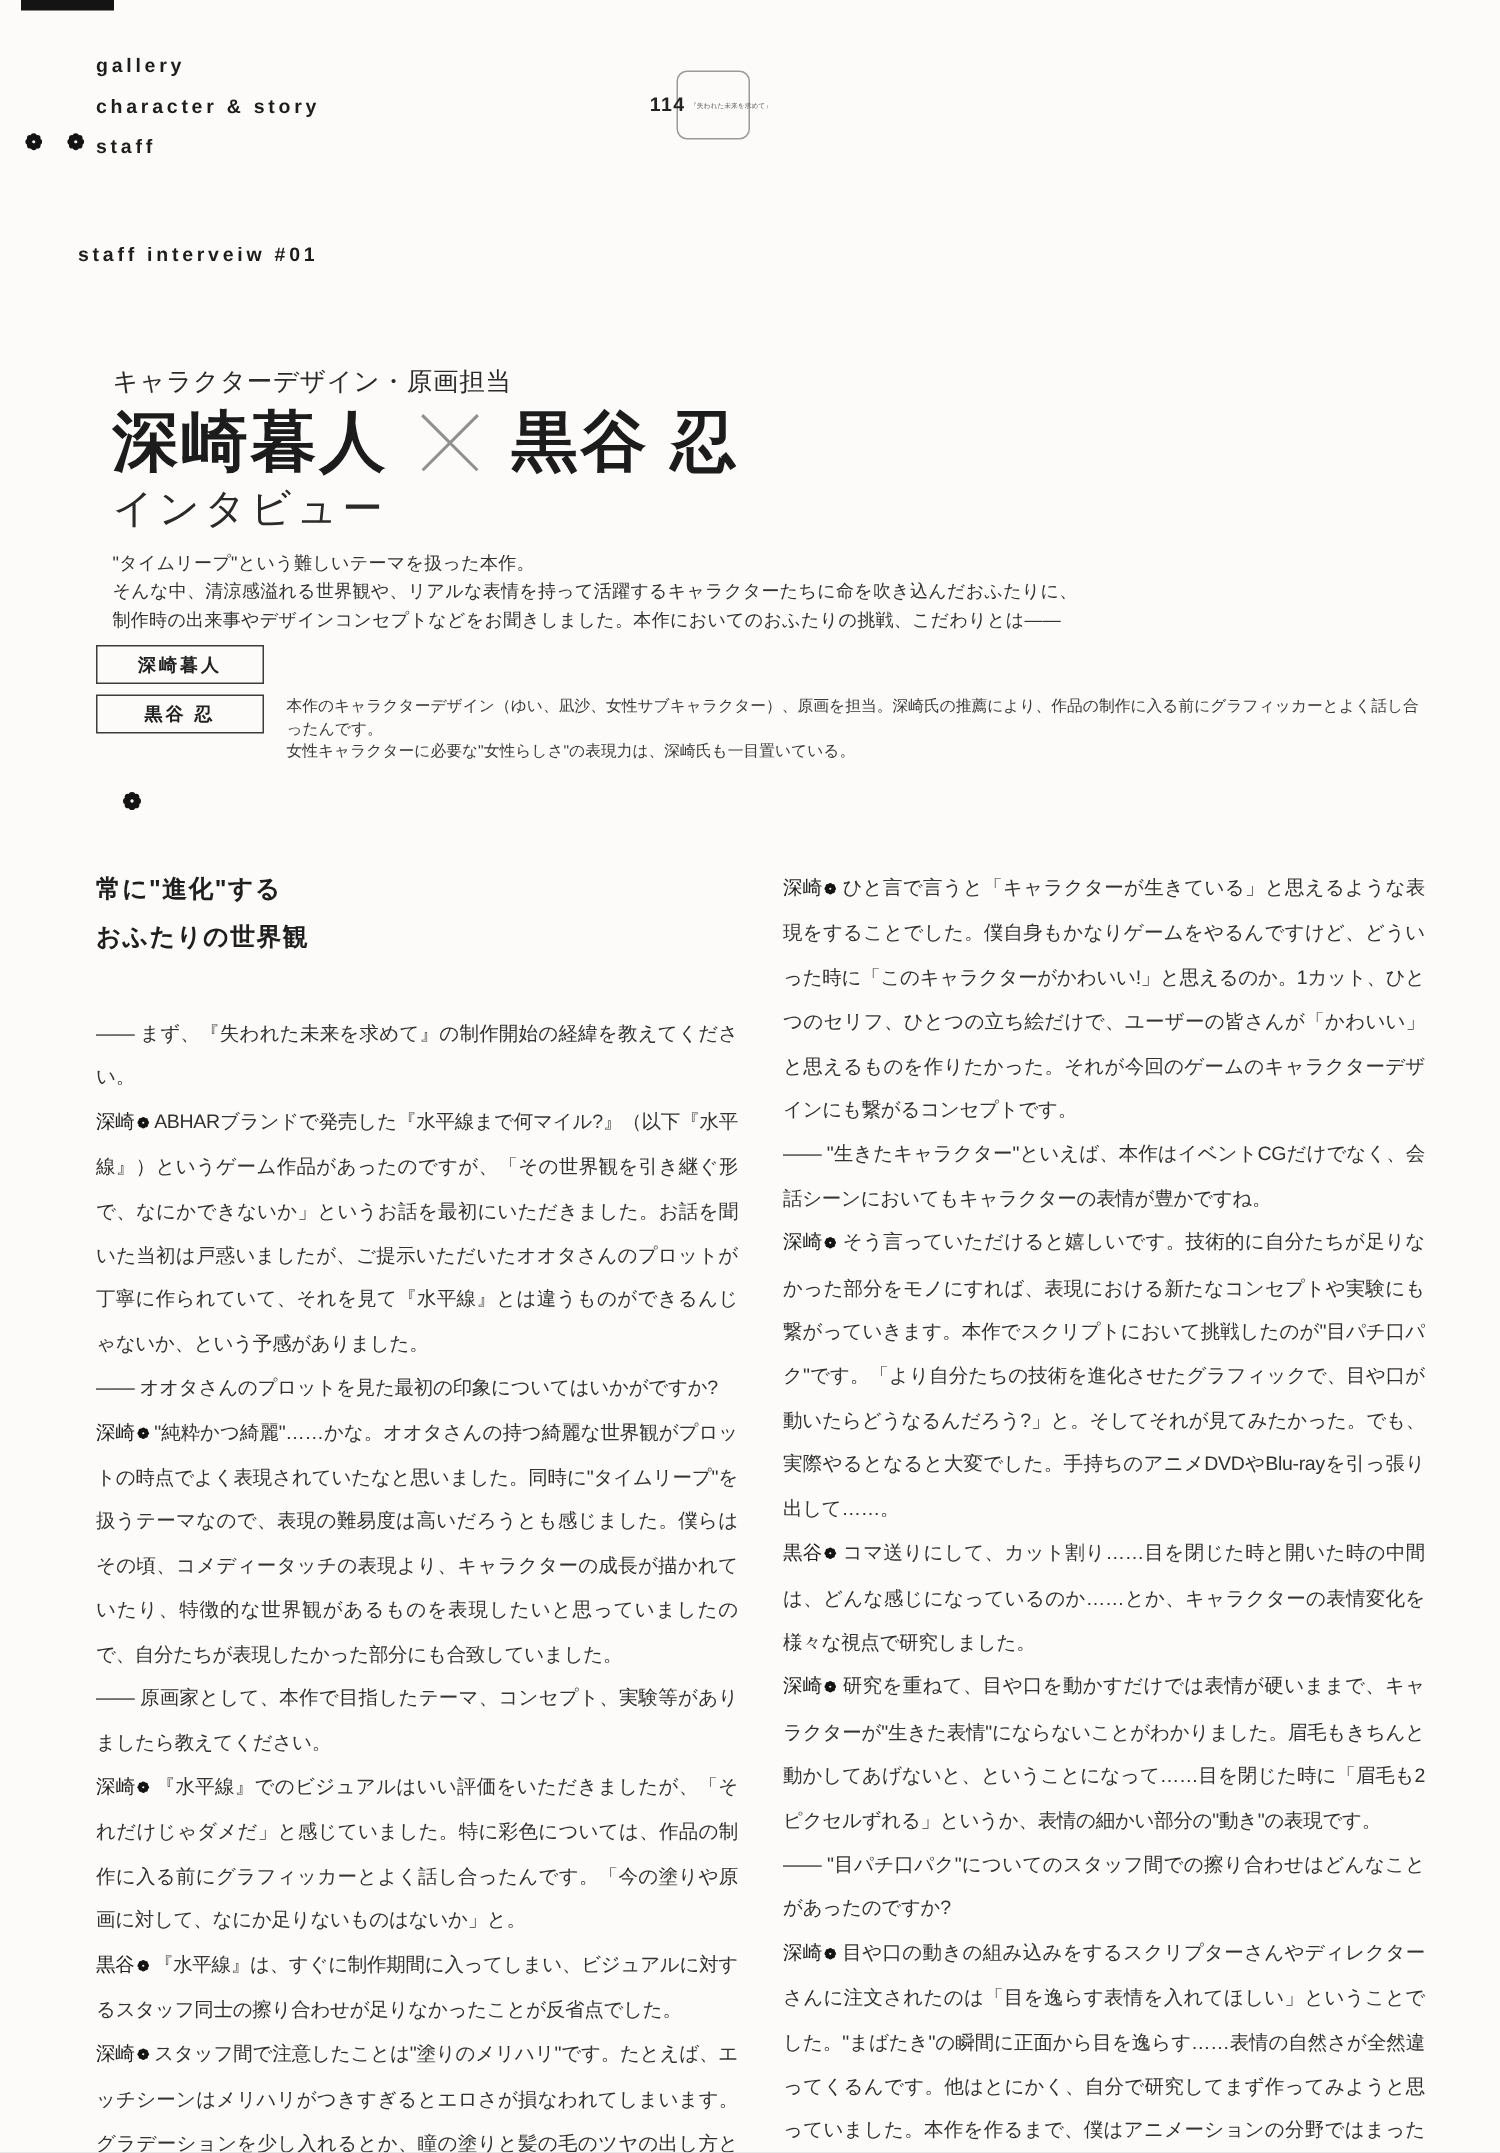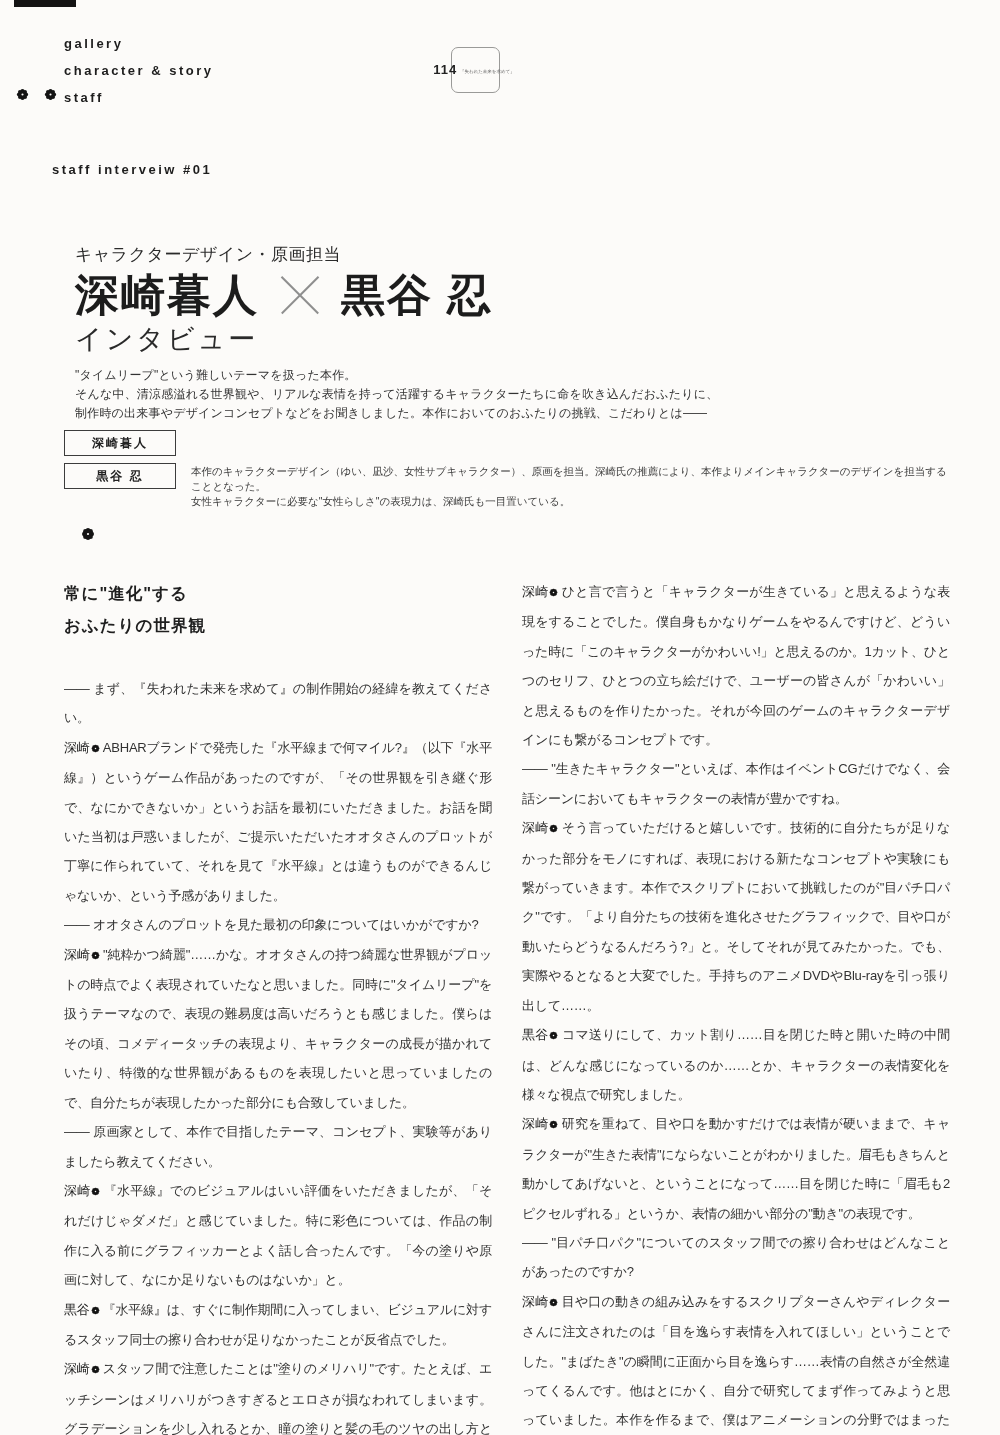--- a/index.html
+++ b/index.html
@@ -131,21 +131,21 @@
     </div>
   </div>
 
   <div class="profiles">
     <div class="profile-row">
       <div class="profile-box">深崎暮人</div>
     </div>
     <div class="profile-row">
       <div class="profile-box">黒谷 忍</div>
       <div class="profile-desc">
-        <div>本作のキャラクターデザイン（ゆい、凪沙、女性サブキャラクター）、原画を担当。深崎氏の推薦により、本作よりメインキャラクターのデザインを担当することとなった。</div>
+        <div>本作のキャラクターデザイン（ゆい、凪沙、女性サブキャラクター）、原画を担当。深崎氏の推薦により、作品の制作に入る前にグラフィッカーとよく話し合ったんです。</div>
         <div>女性キャラクターに必要な"女性らしさ"の表現力は、深崎氏も一目置いている。</div>
       </div>
     </div>
   </div>
 
   <div class="divider-flower">
     <span class="js-flower"><svg class="flower" width="14" height="14" viewBox="0 0 20 20" style="position: static; visibility: visible;">
     <g fill="#141414">
       <circle cx="10" cy="4.6" r="3.2"></circle>
             <circle cx="13.8" cy="6.2" r="3.2"></circle>

